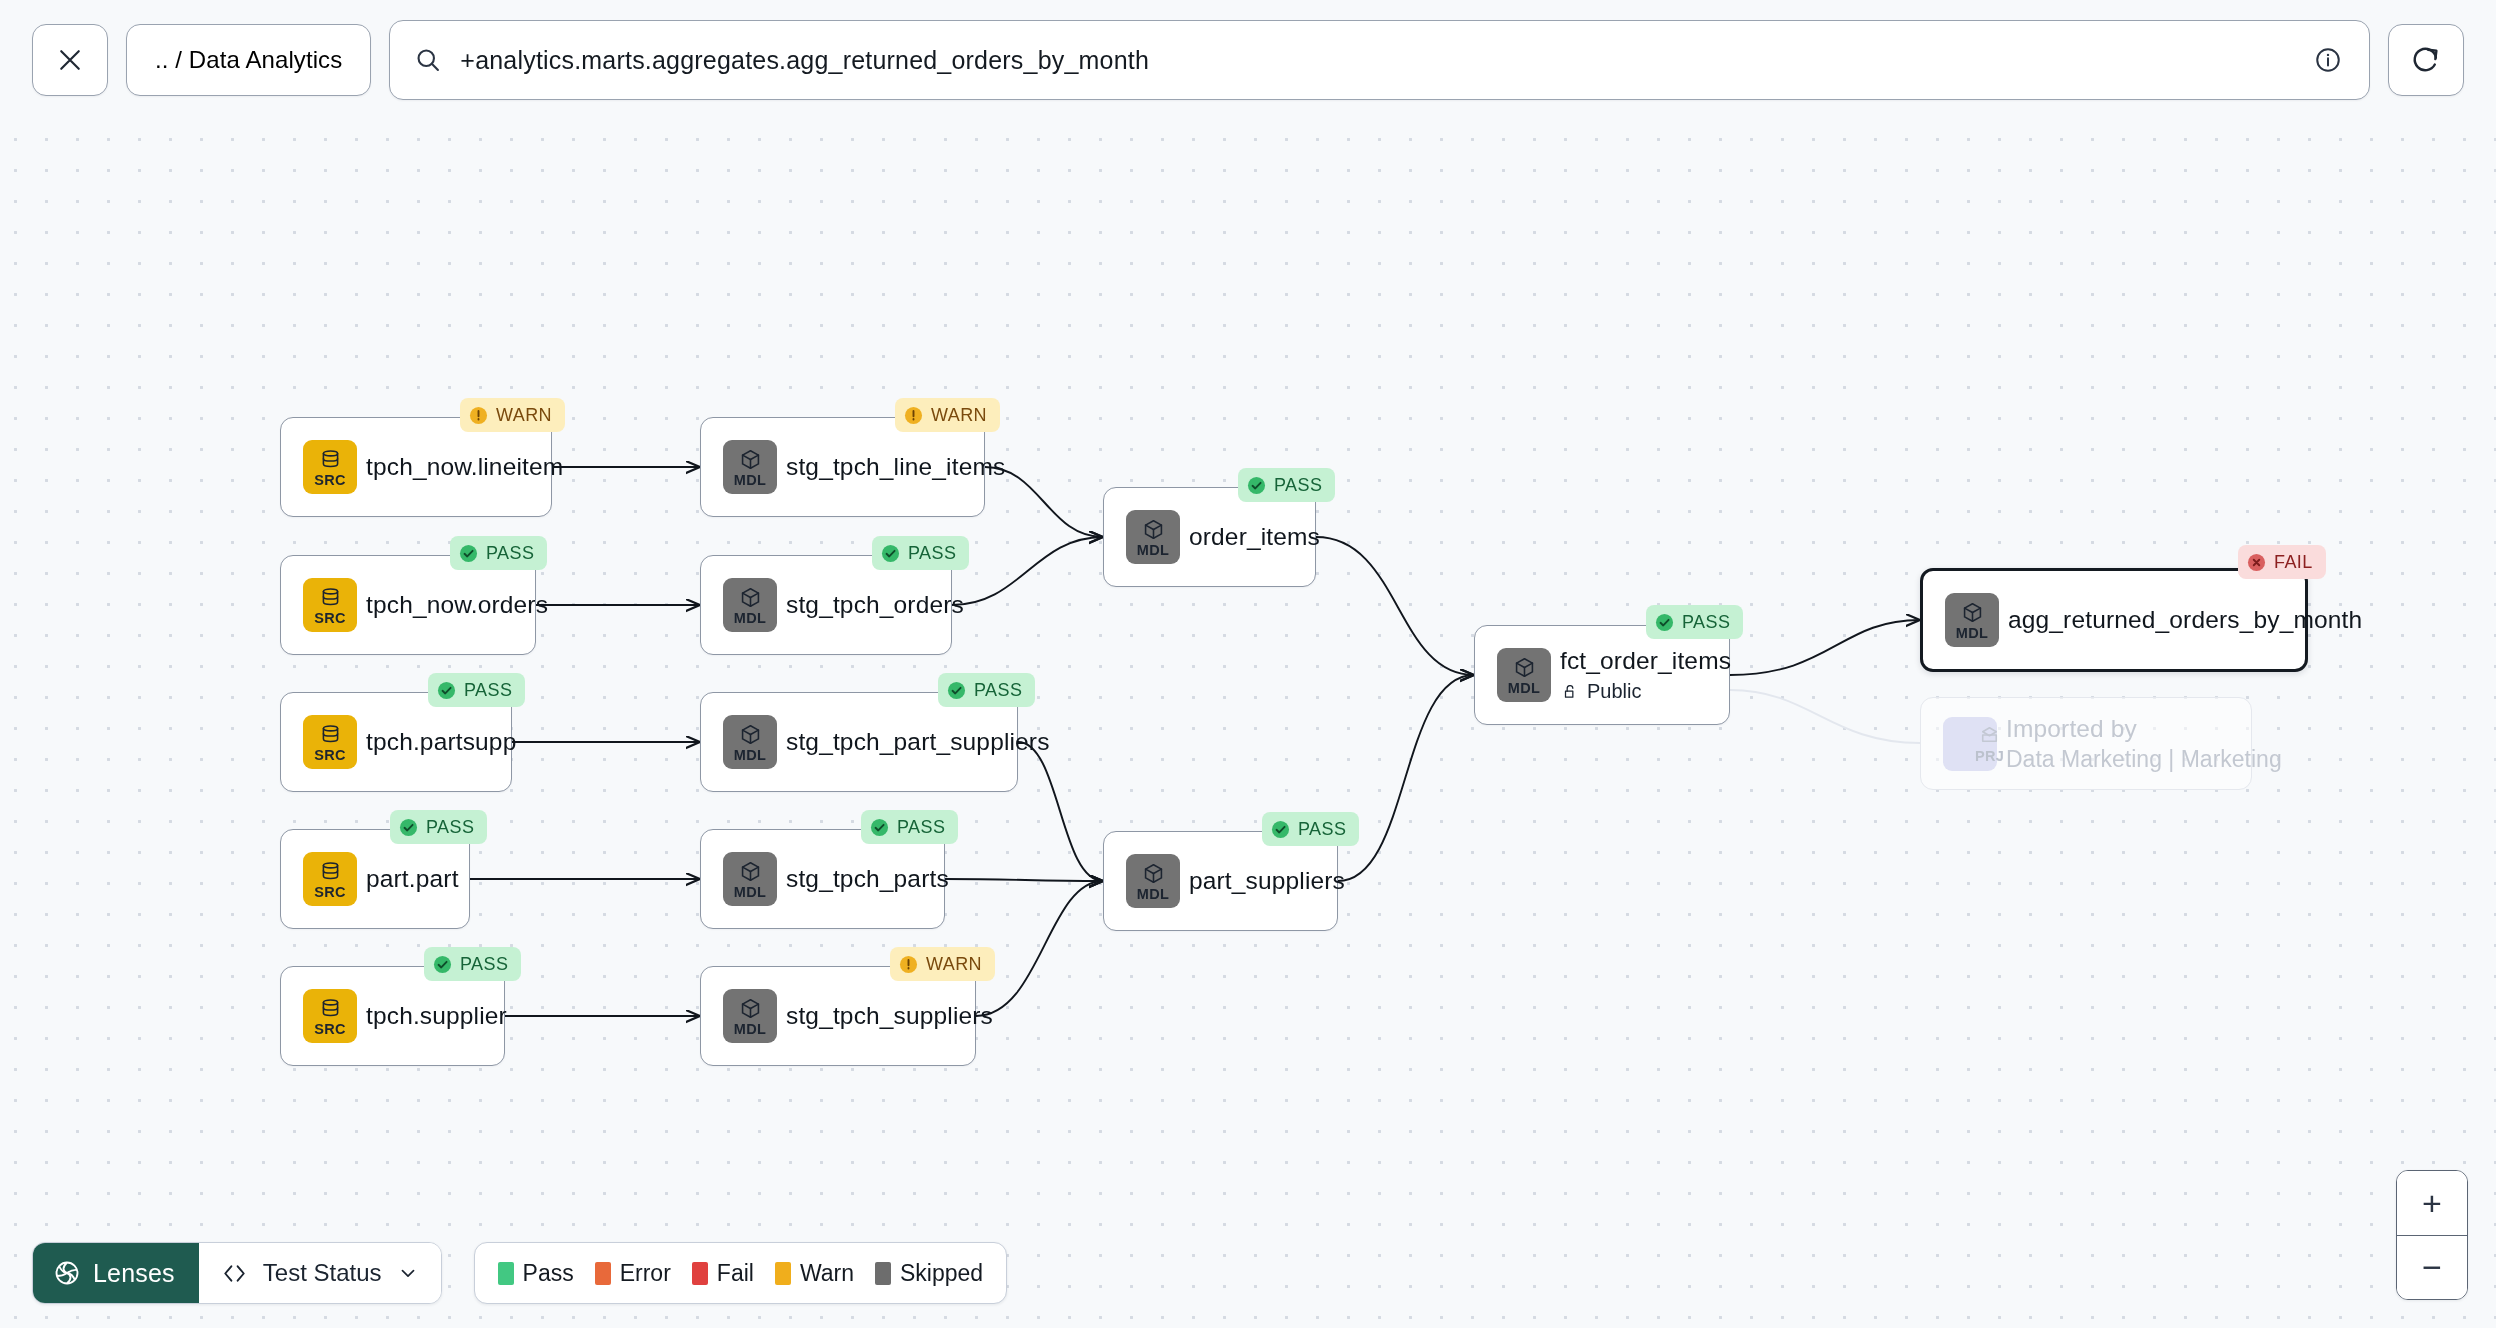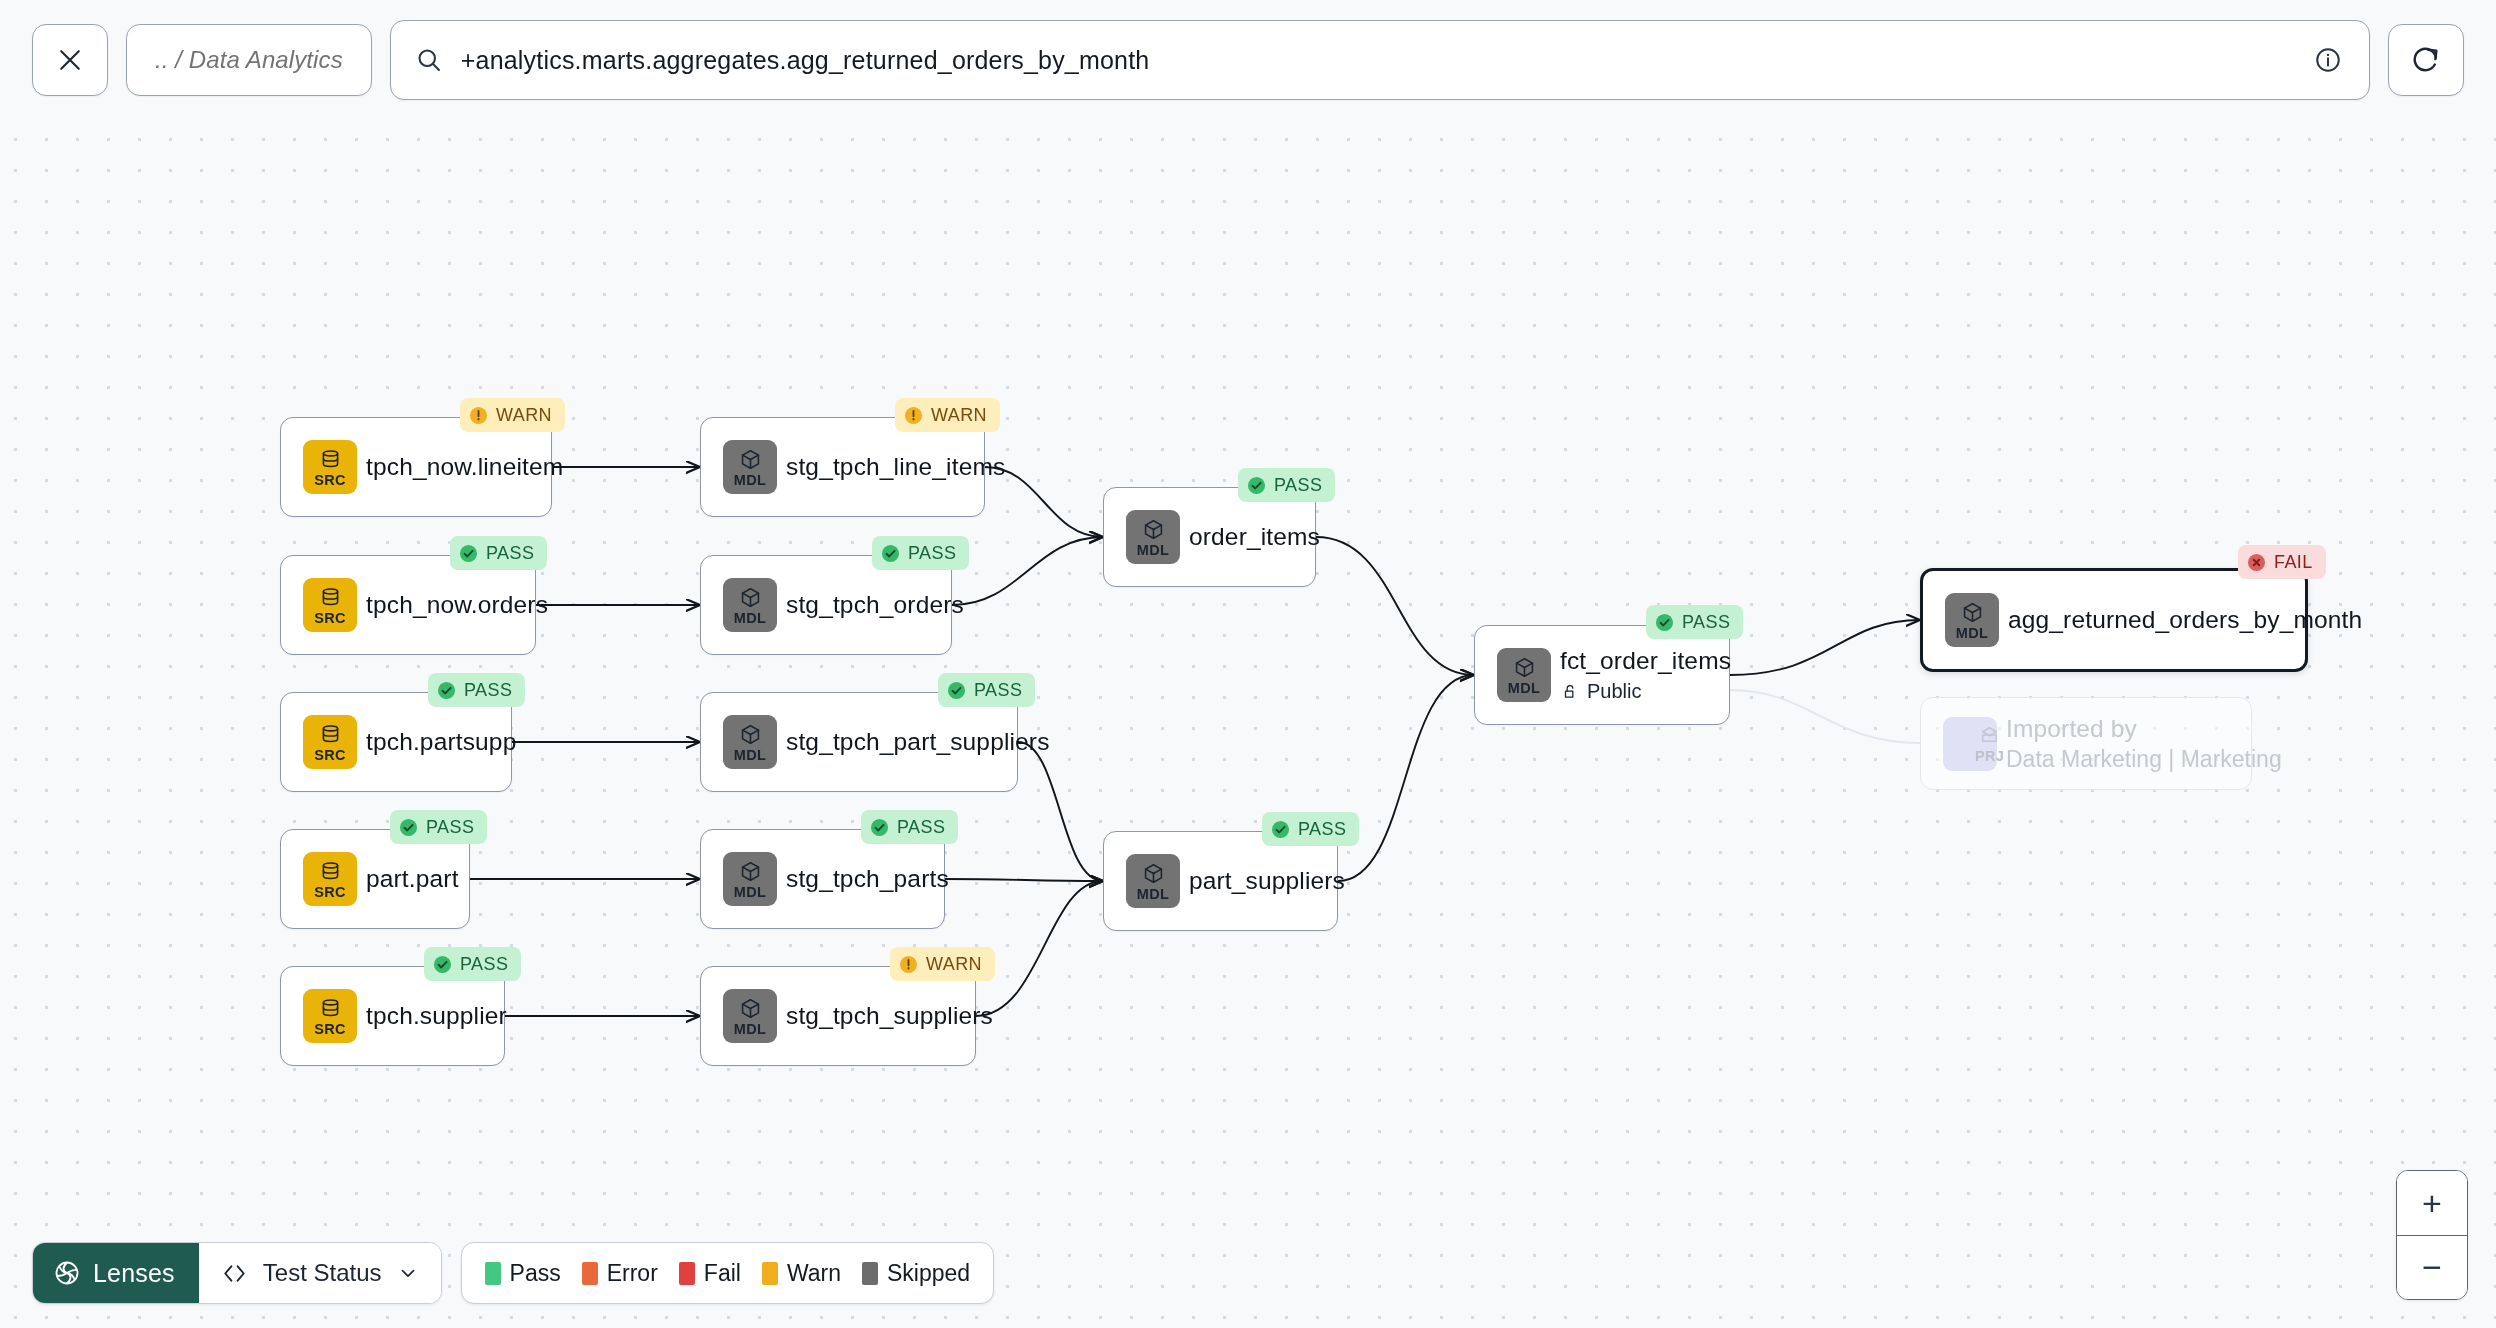--- a/index.html
+++ b/index.html
@@ -32,24 +32,23 @@
     height: 72px;
     display: flex; align-items: center; justify-content: center;
     box-shadow: 0 1px 2px rgba(16,24,40,.05);
     cursor: pointer;
     flex: none;
   }
   .tb-close { width: 76px; }
   .tb-breadcrumb {
     padding: 0 28px;
     font-size: 24px;
-    color: #737373;
+    color: #000000;
     letter-spacing: .1px;
     white-space: nowrap;
-    font-style: italic;
   }
   .tb-search {
     flex: 1 1 auto;
     height: 80px;
     background: #fff;
     border: 1.6px solid #9aa3b0;
     border-radius: 14px;
     display: flex; align-items: center;
     padding: 0 26px 0 24px;
     gap: 18px;
@@ -131,21 +130,21 @@
     cursor: default;
   }
   .badge .bdot { width: 19px; height: 19px; flex: none; }
   .badge.pass { background: #c5f1d3; color: #166438; }
   .badge.warn { background: #fdeebc; color: #7a4a0d; }
   .badge.fail { background: #fadcdc; color: #8c2020; }
 
   
   .bottombar {
     position: absolute; left: 32px; bottom: 24px;
-    display: flex; align-items: center; gap: 19px;
+    display: flex; align-items: center; gap: 32px;
     z-index: 40;
   }
   .lenses-group {
     display: flex; align-items: stretch;
     height: 62px;
     border-radius: 13px;
     overflow: hidden;
     border: 1.4px solid #c8cfda;
     background: #fff;
     box-shadow: 0 1px 3px rgba(16,24,40,.08);

